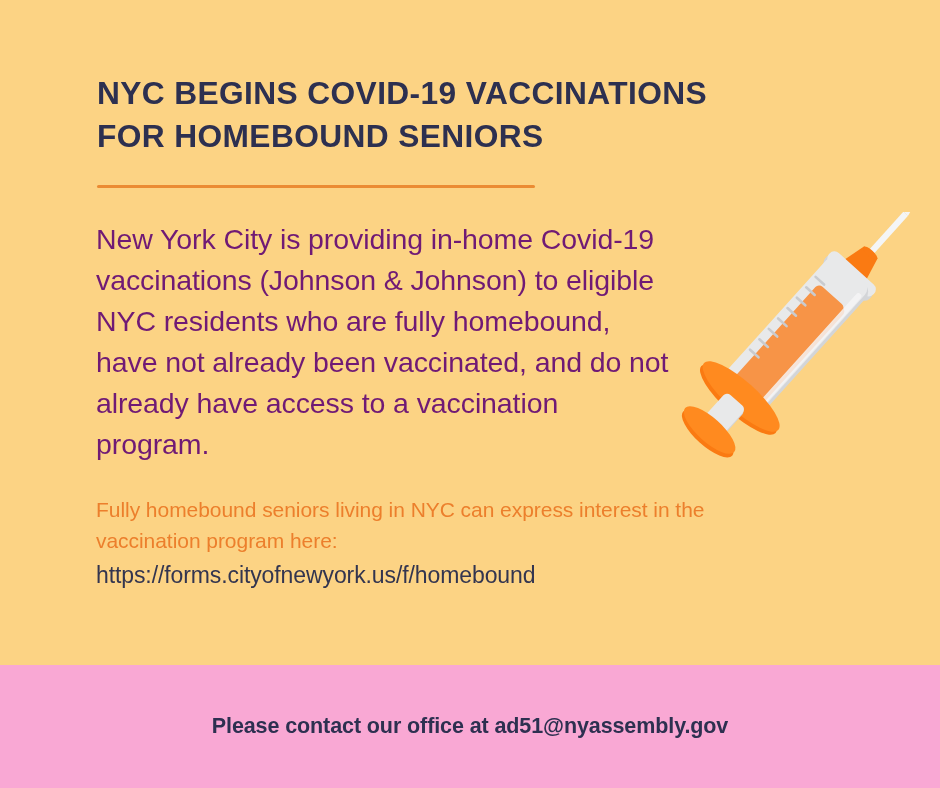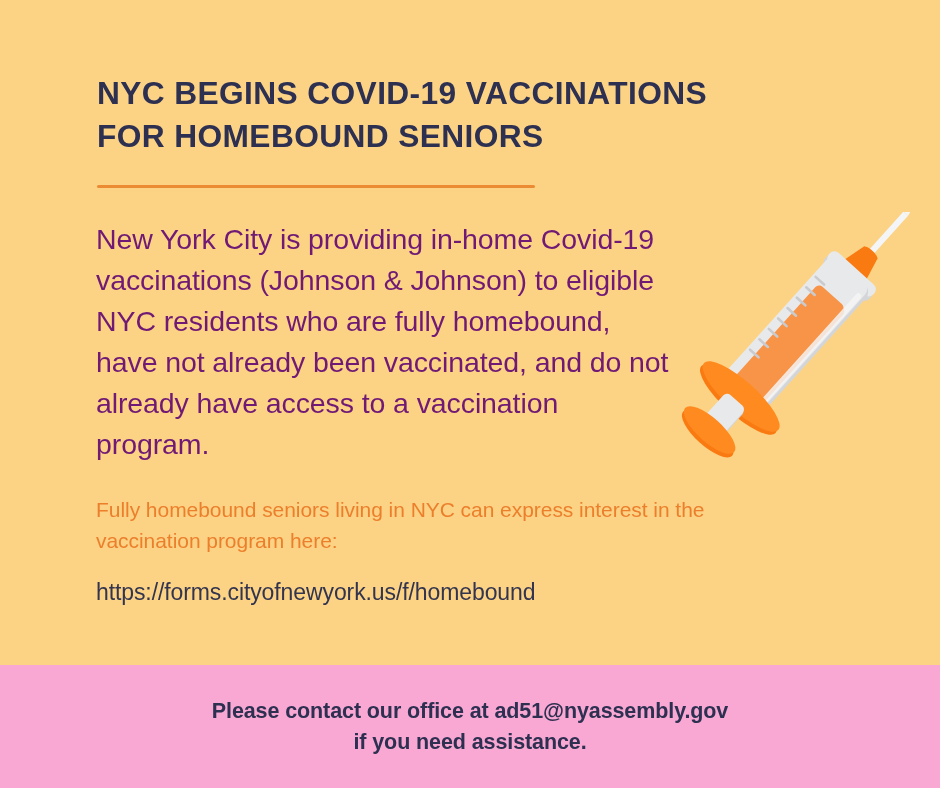--- a/index.html
+++ b/index.html
@@ -73,21 +73,21 @@
     top: 494px;
     width: 640px;
   }
   #cta-text {
     font-size: 21px;
     line-height: 31px;
     color: #ec7f2c;
     letter-spacing: -0.05px;
   }
   #cta-url {
-    margin-top: 20px;
+    margin-top: 3px;
     font-size: 23px;
     line-height: 32px;
     color: #33354f;
     letter-spacing: -0.1px;
   }
 
   
   #syringe-figure {
     position: absolute;
     left: 668px;
@@ -184,16 +184,15 @@
         <rect x="-14" y="82" width="26" height="36" rx="5" ry="5" fill="#e8e9ea"></rect>
 
         <ellipse cx="0" cy="126" rx="33" ry="12" fill="#fa7a12"></ellipse>
         <ellipse cx="-1" cy="122" rx="33" ry="12" fill="#ff8a1f"></ellipse>
       </g>
     </svg>
   </div>
 
   <div id="footer-bar">
     <div class="footer-line">Please contact our office at ad51@nyassembly.gov</div>
-    <div class="footer-line">if you need assistance.</div>
   </div>
 
 </div>
 
 </body></html>

